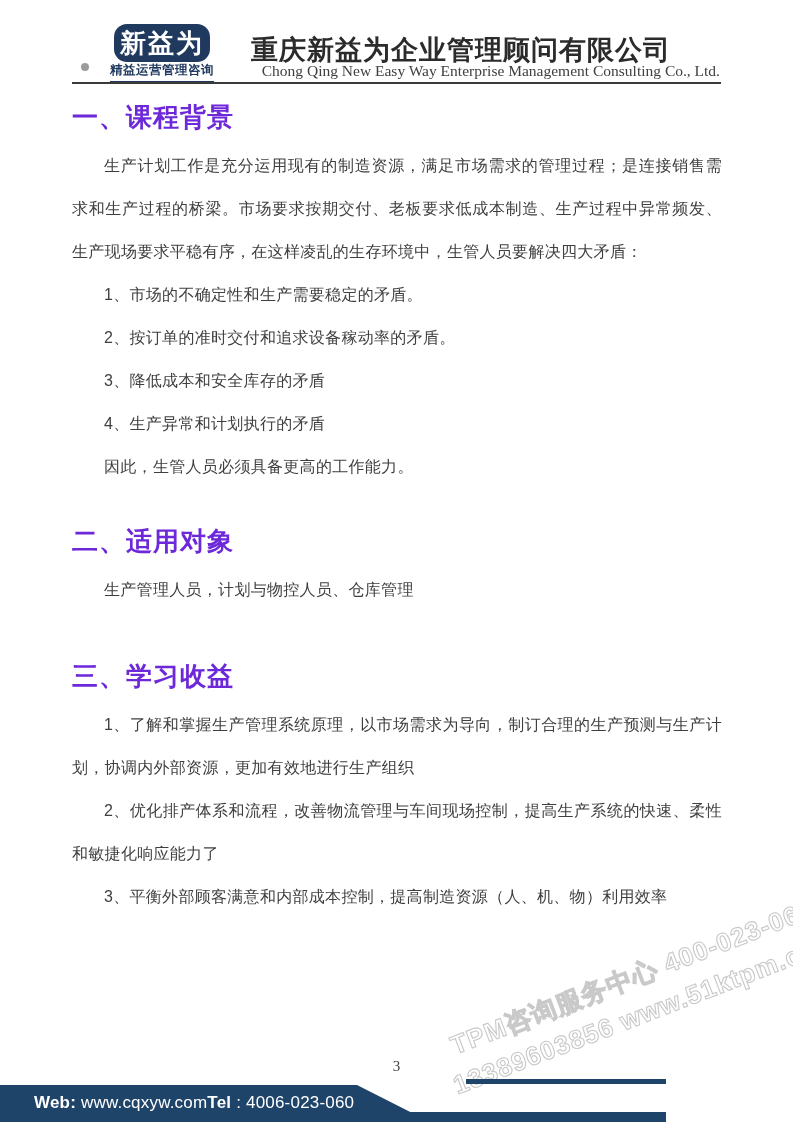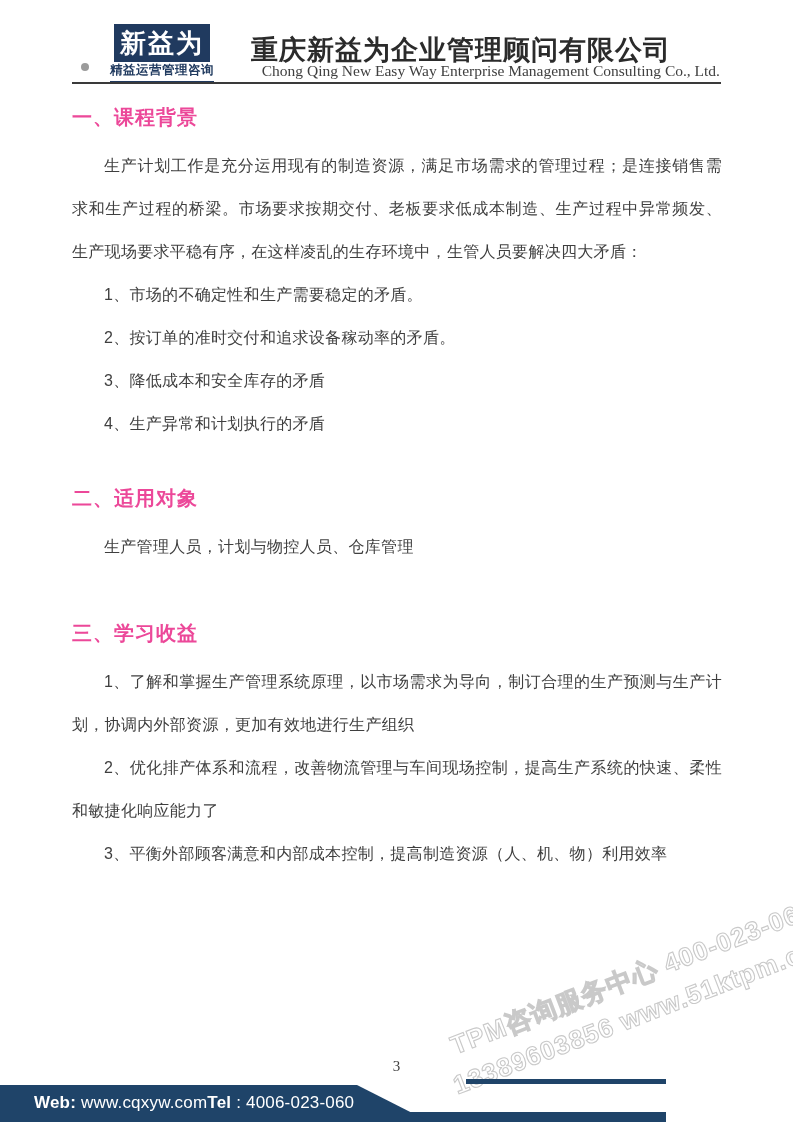--- a/index.html
+++ b/index.html
@@ -11,21 +11,21 @@
     color:#3f3f3f;
   }
 
   
   .hdr-dot {
     position:absolute; left:81px; top:63px; width:8px; height:8px;
     border-radius:50%; background:#9b9b9b;
   }
   .logo-box {
     position:absolute; left:114px; top:24px; width:96px; height:38px;
-    background:#203a5f; border-radius:0;
+    background:#203a5f; border-radius:13px;
     display:flex; align-items:center; justify-content:center;
   }
   .logo-main {
     color:#ffffff; font-size:26px; font-weight:bold; letter-spacing:2px;
     line-height:1;
   }
   .logo-sub {
     position:absolute; left:110px; top:62px; width:104px;
     text-align:center; font-size:12.5px; font-weight:bold; color:#203a5f;
     padding-bottom:2px; border-bottom:2px solid #203a5f;
@@ -44,22 +44,22 @@
   .hdr-rule {
     position:absolute; left:72px; top:82px; width:649px; height:2px;
     background:#3a3a3a;
   }
 
   
   .content {
     position:absolute; left:72px; top:104px; width:650px;
   }
   h2.sec-title {
-    font-size:20px; line-height:26px; font-weight:bold;
-    color:#ec4899; margin:0 0 14px 0; letter-spacing:1px;
+    font-size:26px; line-height:26px; font-weight:bold;
+    color:#6d28d9; margin:0 0 14px 0; letter-spacing:1px;
   }
   .sec2 { margin-top:40px; }
   .sec3 { margin-top:52px; }
   p.body {
     font-size:16px; line-height:43px; color:#3f3f3f;
     text-align:justify; margin:0; letter-spacing:0.3px;
   }
   p.indent { text-indent:2em; }
   p.item  { padding-left:2em; text-align:left; }
 
@@ -124,20 +124,21 @@
 
   <div class="content">
 
     <section>
       <h2 class="sec-title">一、课程背景</h2>
       <p class="body indent">生产计划工作是充分运用现有的制造资源，满足市场需求的管理过程；是连接销售需求和生产过程的桥梁。市场要求按期交付、老板要求低成本制造、生产过程中异常频发、生产现场要求平稳有序，在这样凌乱的生存环境中，生管人员要解决四大矛盾：</p>
       <p class="body item">1、市场的不确定性和生产需要稳定的矛盾。</p>
       <p class="body item">2、按订单的准时交付和追求设备稼动率的矛盾。</p>
       <p class="body item">3、降低成本和安全库存的矛盾</p>
       <p class="body item">4、生产异常和计划执行的矛盾</p>
+      <p class="body item">因此，生管人员必须具备更高的工作能力。</p>
     </section>
 
     <section class="sec2">
       <h2 class="sec-title">二、适用对象</h2>
       <p class="body indent">生产管理人员，计划与物控人员、仓库管理</p>
     </section>
 
     <section class="sec3">
       <h2 class="sec-title">三、学习收益</h2>
       <p class="body indent">1、了解和掌握生产管理系统原理，以市场需求为导向，制订合理的生产预测与生产计划，协调内外部资源，更加有效地进行生产组织</p>

